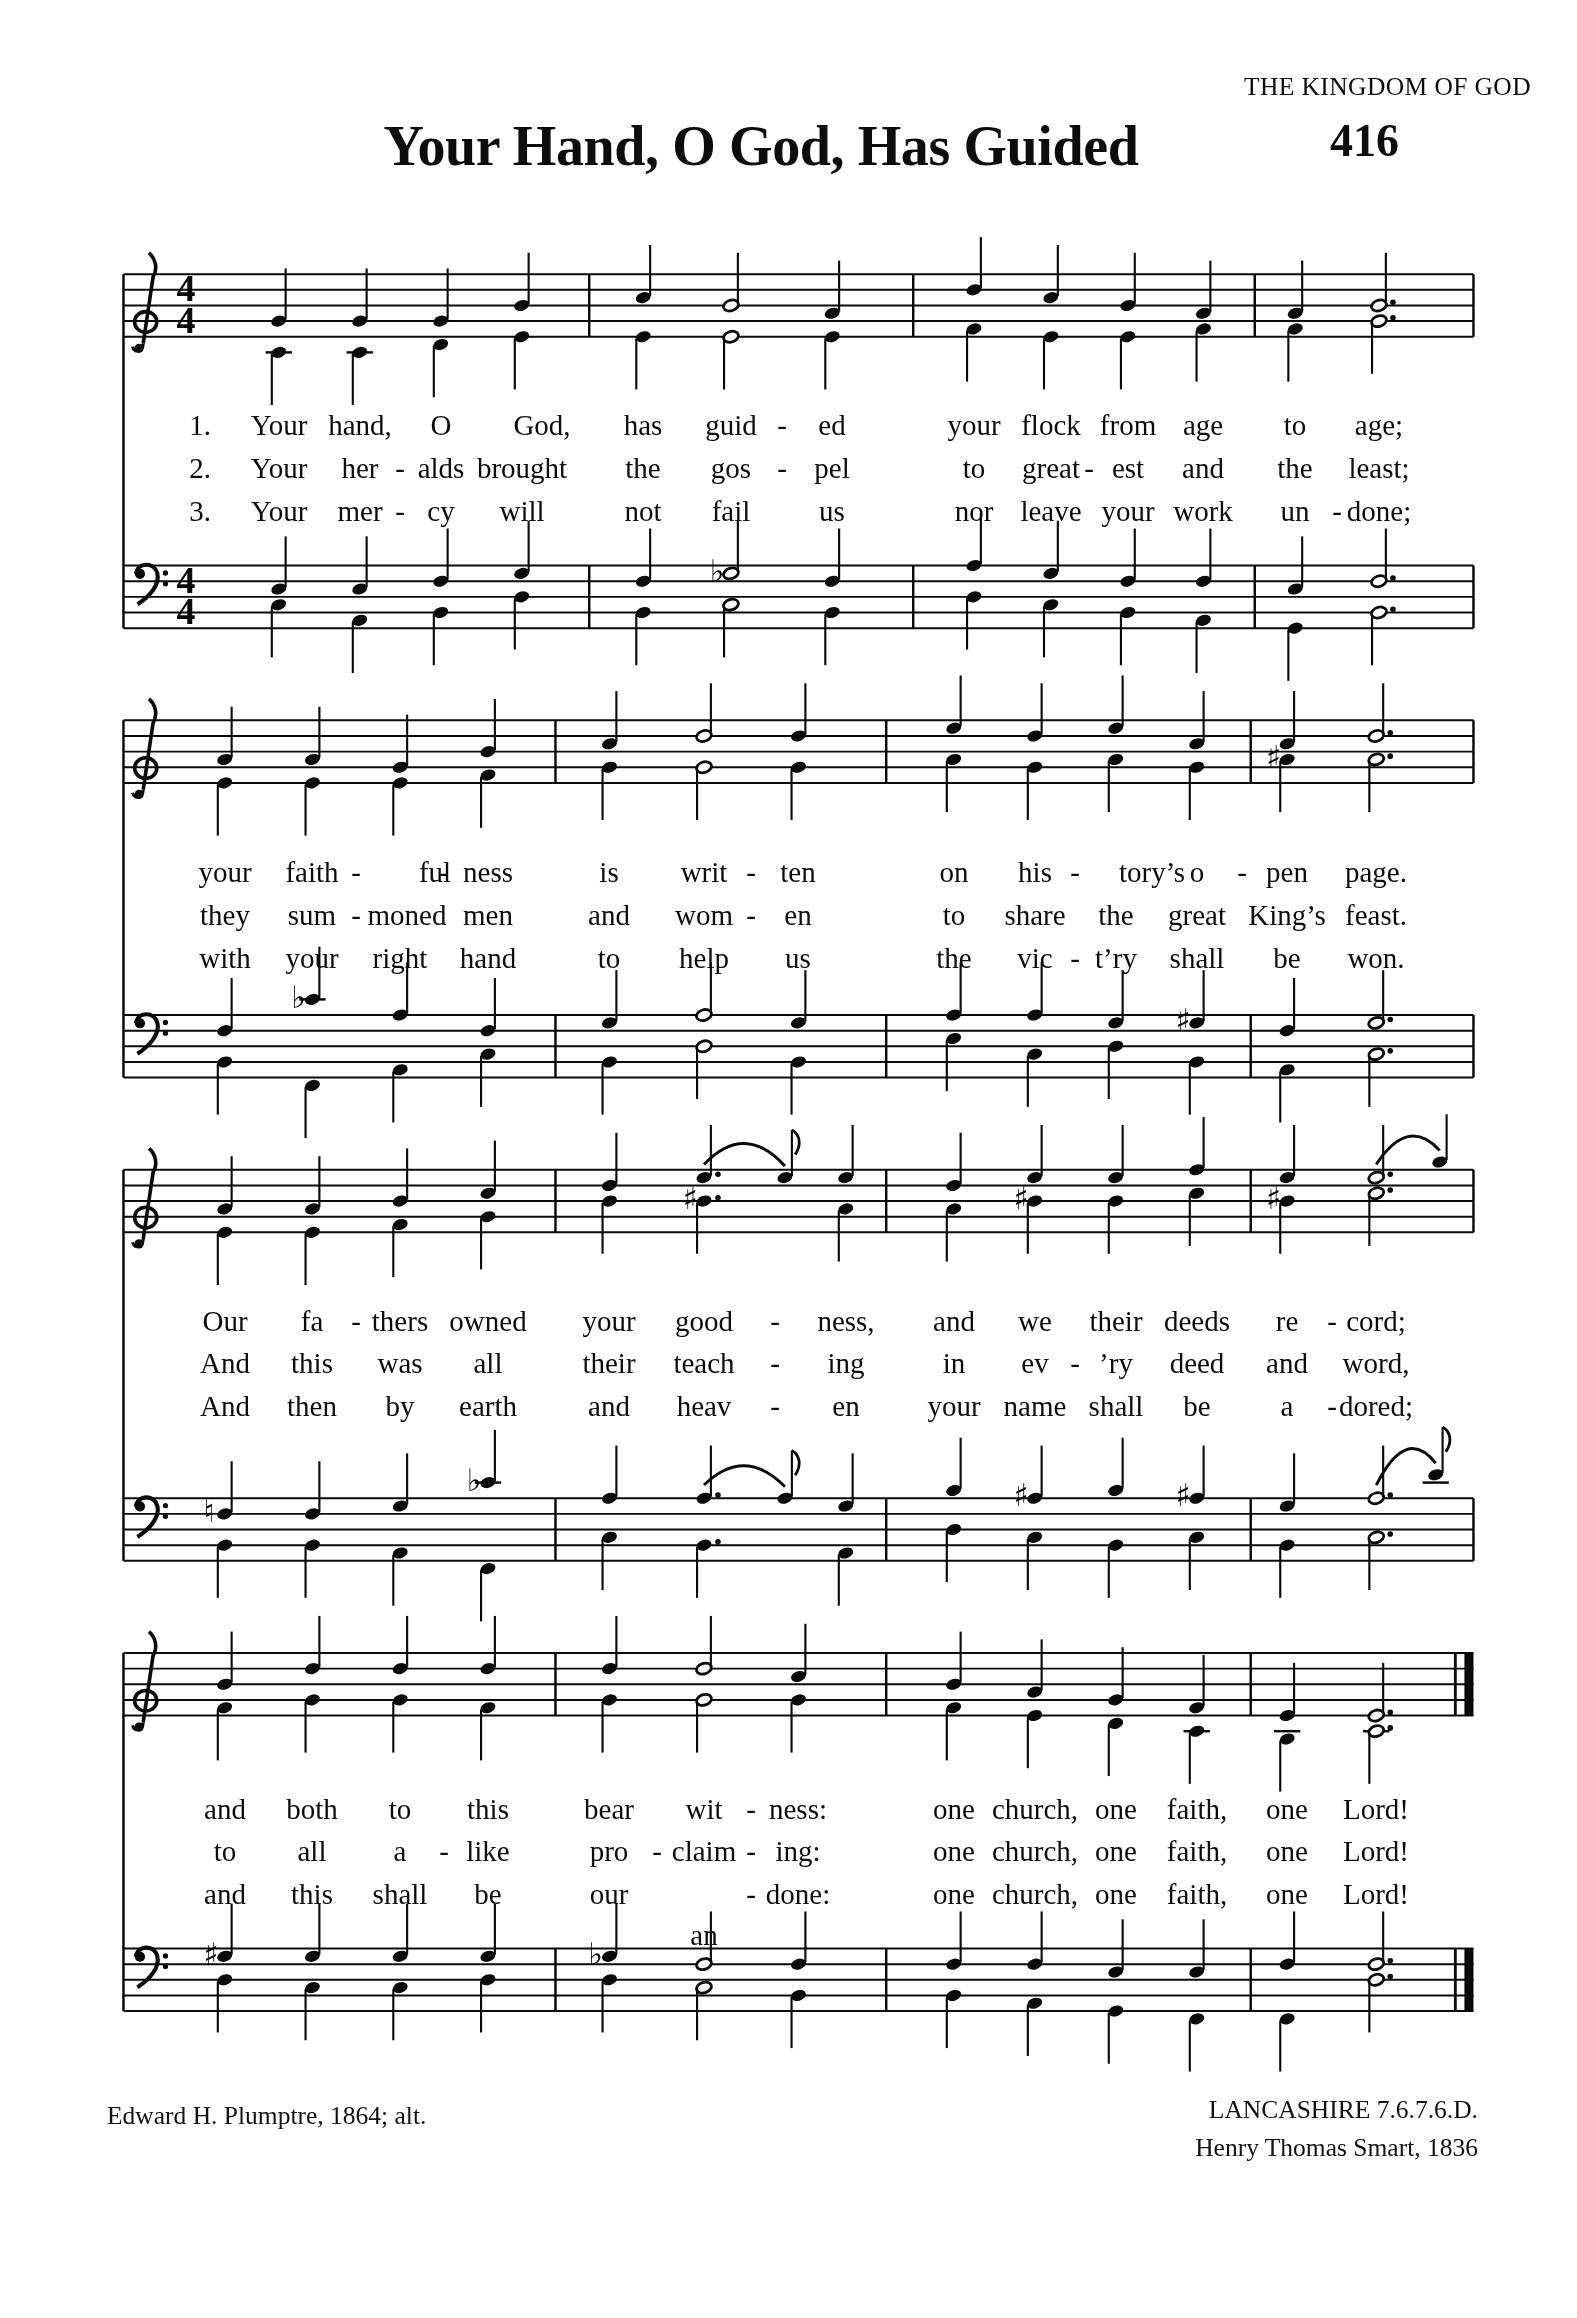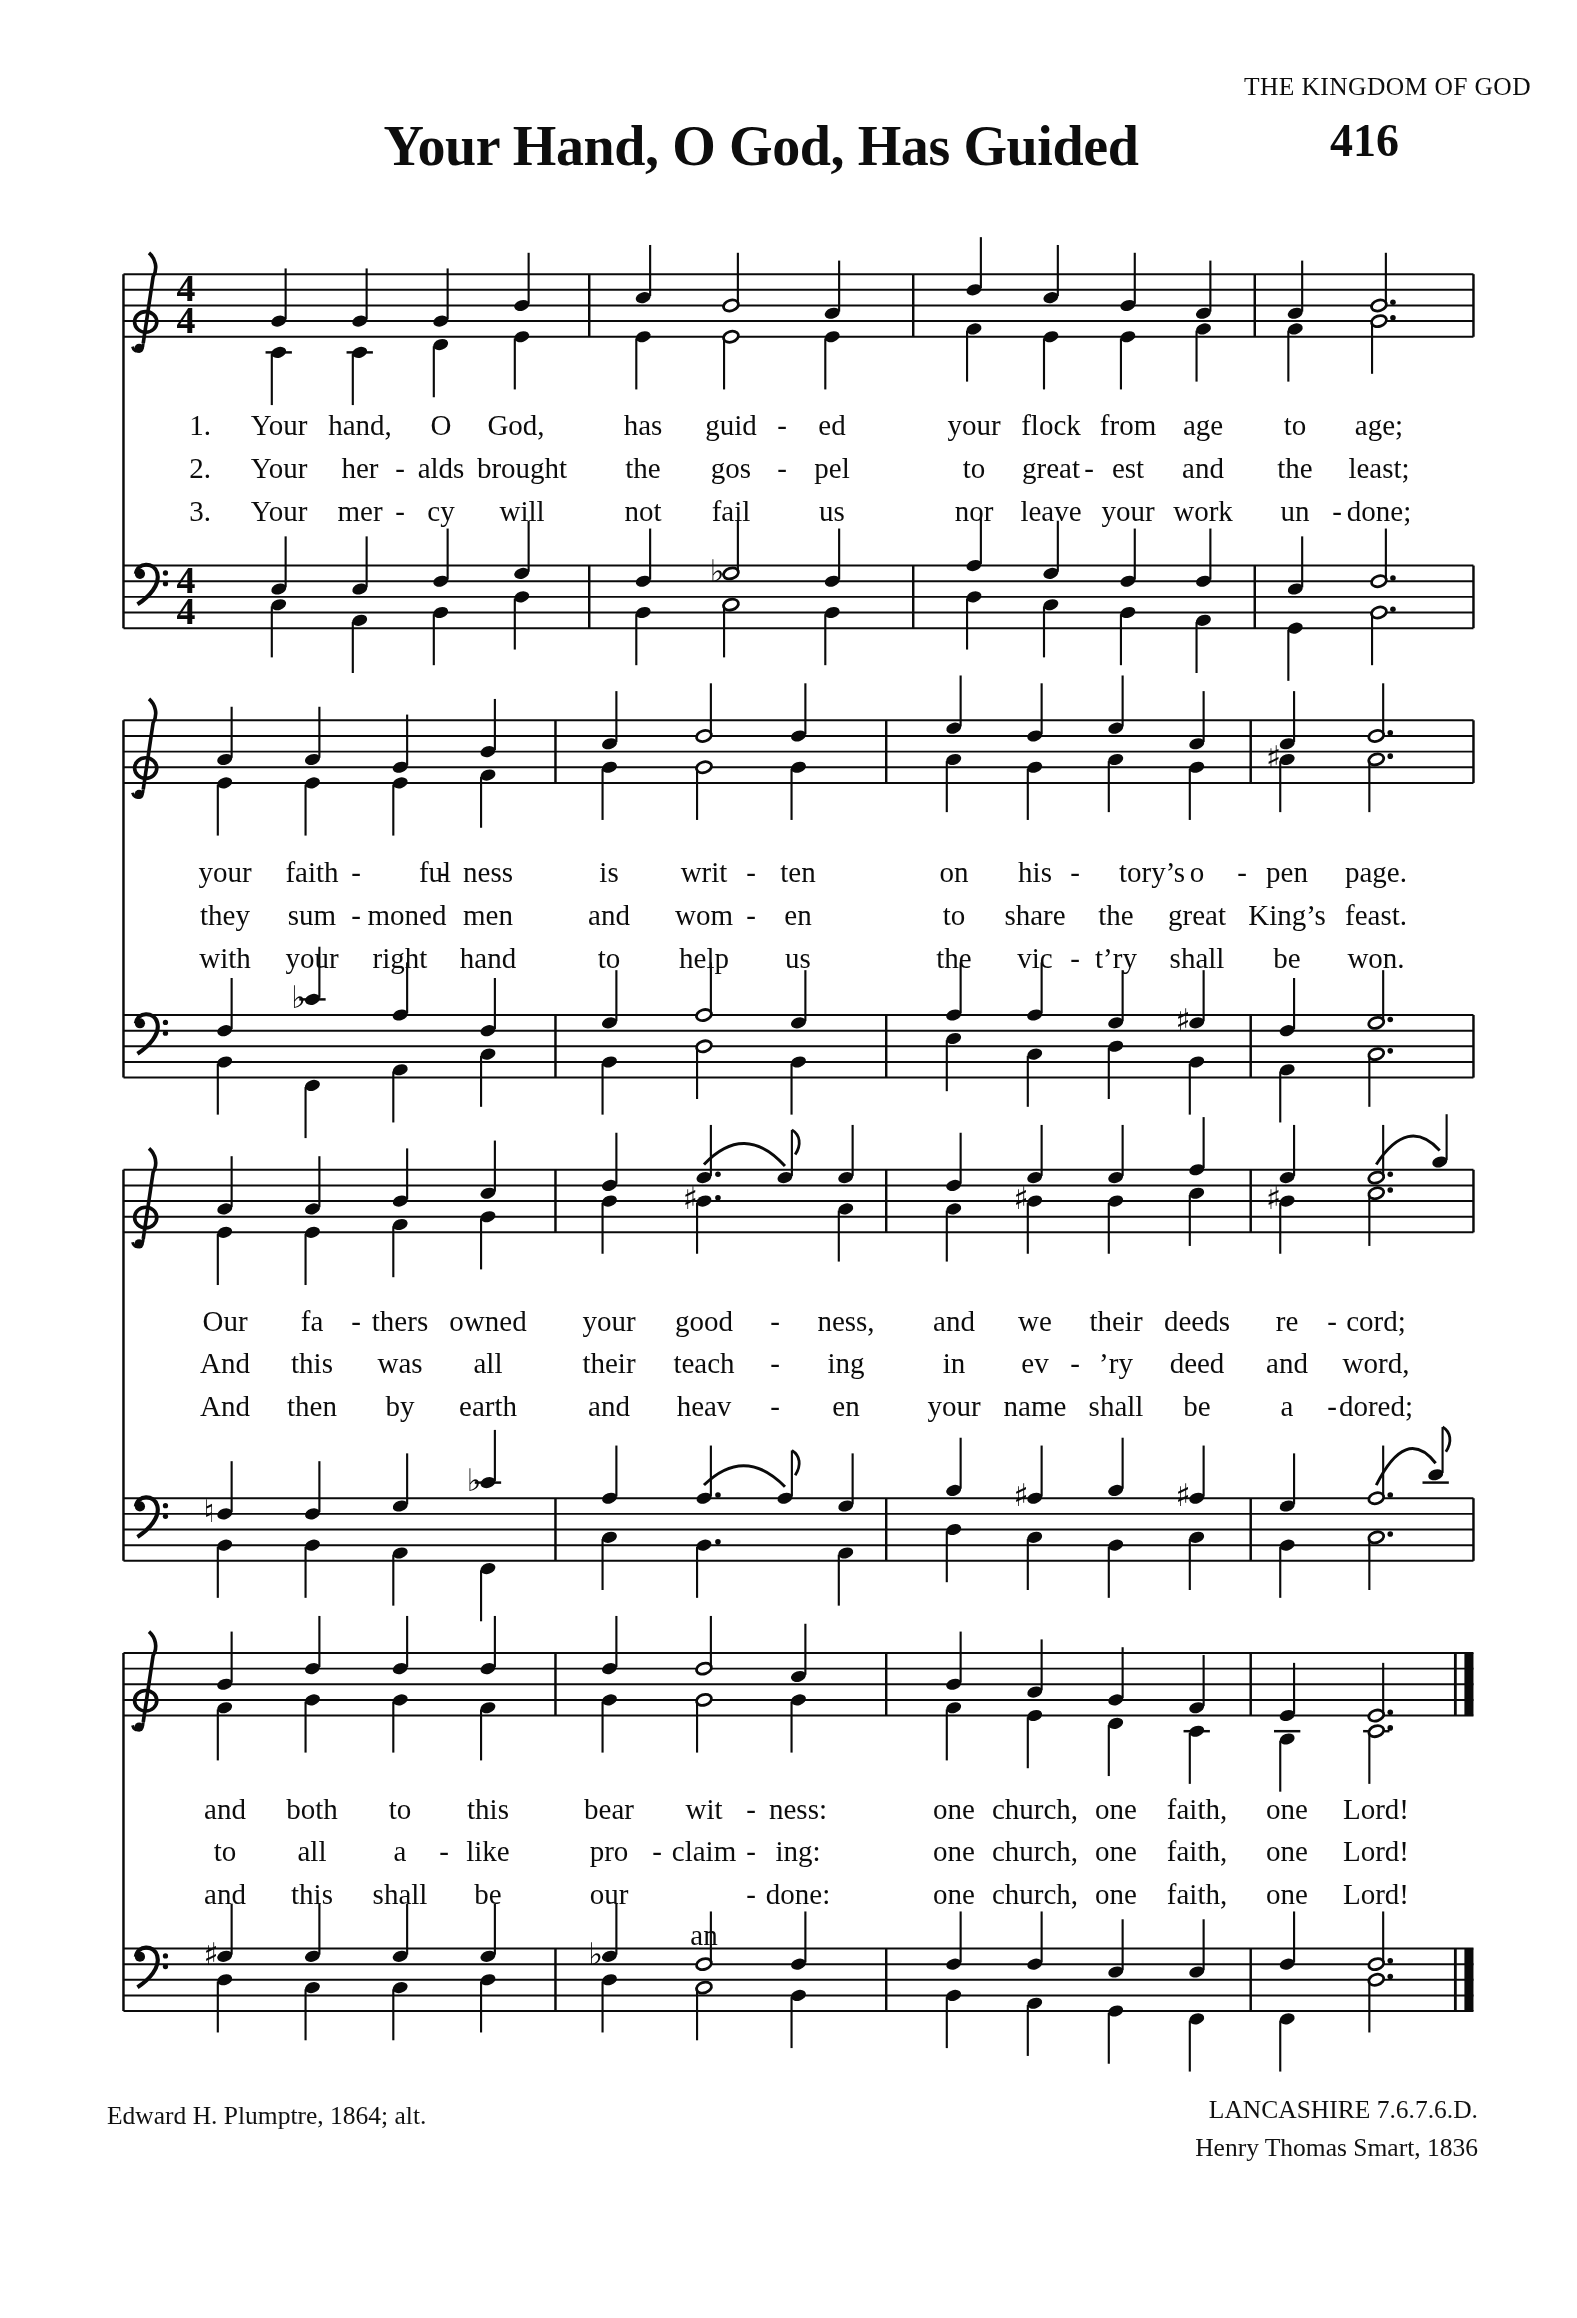--- a/index.html
+++ b/index.html
@@ -650,21 +650,21 @@
       <line x1="150" y1="2008" x2="150" y2="2443" stroke="#0a0a0a" stroke-width="3"></line>
     </g>
   </svg>
 
 <div class="abs" id="lyrics-layer" style="top:0;left:0;width:1578px;height:2319px;">
     <div class="lyric-row" style="top: 409px;">
       <span class="verse-num" style="left: 200px;">1.</span>
       <span class="lyric-syll" style="left: 279px;">Your</span>
       <span class="lyric-syll" style="left: 360px;">hand,</span>
       <span class="lyric-syll" style="left: 441px;">O</span>
-      <span class="lyric-syll" style="left: 516px;">God,</span>
+      <span class="lyric-syll" style="left: 542px;">God,</span>
       <span class="lyric-syll" style="left: 643px;">has</span>
       <span class="lyric-syll" style="left: 731px;">guid</span>
       <span class="lyric-syll" style="left: 832px;">ed</span>
       <span class="lyric-syll" style="left: 974px;">your</span>
       <span class="lyric-syll" style="left: 1051px;">flock</span>
       <span class="lyric-syll" style="left: 1128px;">from</span>
       <span class="lyric-syll" style="left: 1203px;">age</span>
       <span class="lyric-syll" style="left: 1295px;">to</span>
       <span class="lyric-syll" style="left: 1379px;">age;</span>
       <span class="lyric-syll" style="left: 782px;">-</span>

